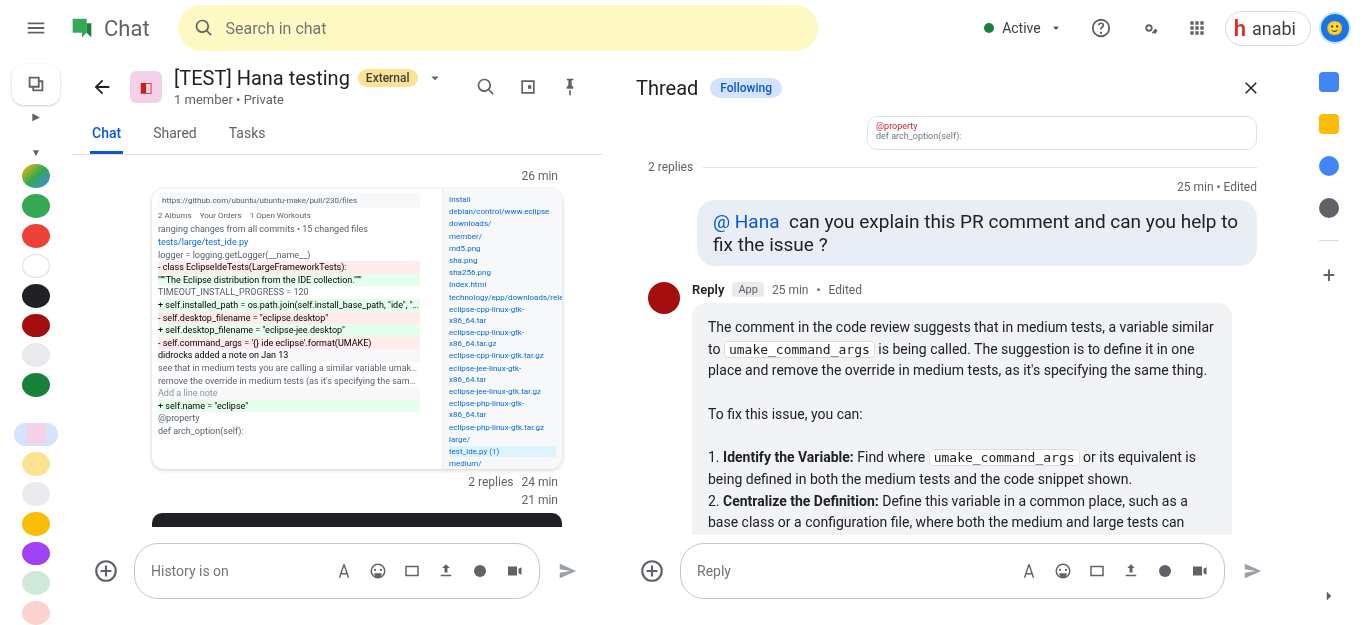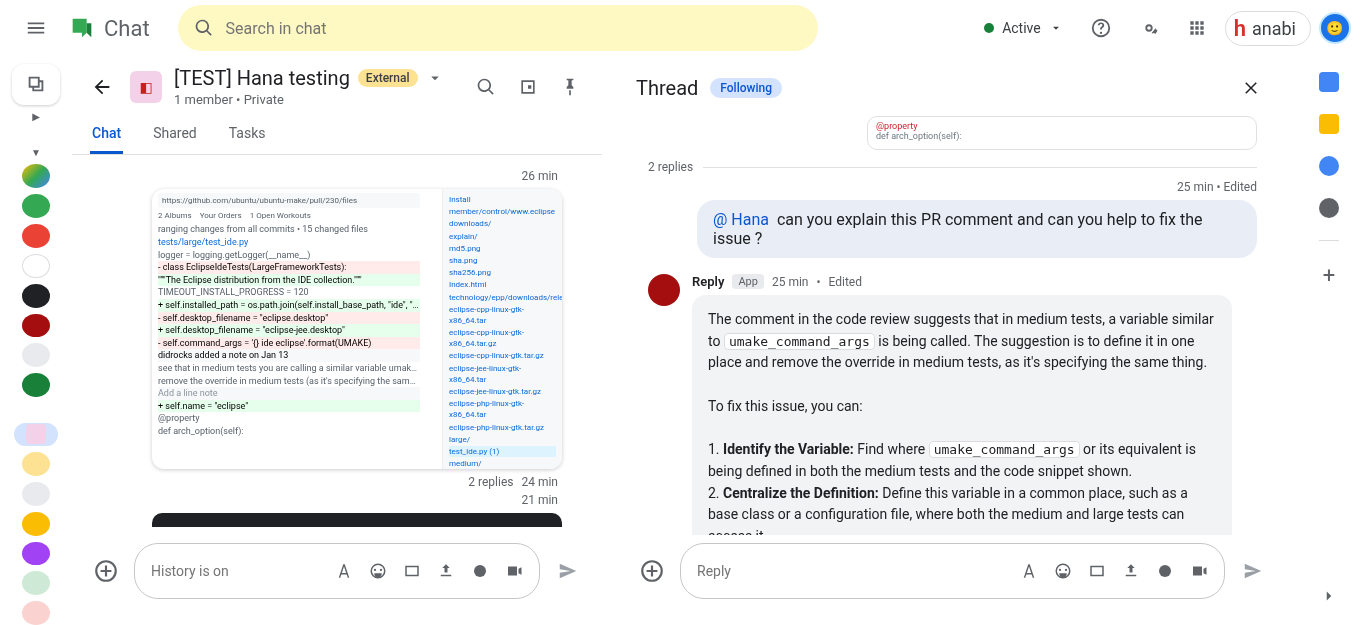--- a/index.html
+++ b/index.html
@@ -62,21 +62,21 @@
 .thread-title { font-size:20px; color:#202124;}
 .badge-follow { background:#d3e3fd; color:#0b57d0; border-radius:10px; font-size:12px; padding:3px 10px; font-weight:500;}
 .thread-close { margin-left:auto; color:#202124; width:36px; height:36px; display:flex; align-items:center; justify-content:center; cursor:pointer; font-size:16px;}
 .thread-body { flex:1; overflow:auto; padding:0 30px 8px 30px;}
 .snippet-card { border:1px solid #e0e0e0; border-radius:10px; margin-left:auto; width:390px; height:34px; background:#fff;}
 .snippet-inner { font-family:ui-monospace,monospace; font-size:9px; color:#6e7781; padding:4px 8px;}
 .reply-divider { display:flex; align-items:center; gap:10px; margin:10px 0 6px 0;}
 .reply-divider .line { flex:1; height:1px; background:#e0e0e0;}
 .reply-count { font-size:12px; color:#5f6368;}
 .user-bubble-row { display:flex; justify-content:flex-end; margin-top:6px;}
-.user-bubble { background:#e9eef6; border-radius:18px; padding:10px 16px; font-size:16px; color:#202124; max-width:560px;}
+.user-bubble { background:#e9eef6; border-radius:18px; padding:10px 16px; font-size:19px; color:#202124; max-width:560px;}
 .mention { color:#0b57d0; }
 .bot-row { display:flex; gap:12px; margin-top:16px;}
 .bot-avatar { width:32px; height:32px; border-radius:50%; background:#a50e0e;}
 .bot-header { display:flex; align-items:center; gap:8px; font-size:13px;}
 .bot-name { font-weight:600; color:#202124;}
 .badge-app { background:#e8eaed; color:#5f6368; border-radius:4px; font-size:11px; padding:1px 6px;}
 .muted { color:#5f6368; font-size:12px;}
 .bot-bubble { background:#f1f3f4; border-radius:14px; padding:14px 16px; margin-top:6px; font-size:14px; color:#202124; line-height:1.55; max-width:540px;}
 .code-inline { font-family:ui-monospace,monospace; background:#fff; border:1px solid #dadce0; border-radius:4px; padding:0 4px; font-size:13px;}
 .compose-wrap { padding:8px 16px 18px 16px; display:flex; align-items:center; gap:10px;}
@@ -242,23 +242,23 @@
               <div class="diff-line" style="background:#f6f8fa;">didrocks added a note on Jan 13</div>
               <div class="diff-line dl-ctx">see that in medium tests you are calling a similar variable umake_command_args, so maybe just define</div>
               <div class="diff-line dl-ctx">remove the override in medium tests (as it's specifying the same thing)?</div>
               <div class="diff-line" style="background:#f6f8fa;color:#8c959f;">Add a line note</div>
               <div class="diff-line dl-add">+       self.name = "eclipse"</div>
               <div class="diff-line dl-ctx">    @property</div>
               <div class="diff-line dl-ctx">    def arch_option(self):</div>
             </div>
             <div class="diff-right">
               <div class="diff-file">Install</div>
-              <div class="diff-file">member/control/www.eclipse</div>
+              <div class="diff-file">debian/control/www.eclipse</div>
               <div class="diff-file">downloads/</div>
-              <div class="diff-file">explain/</div>
+              <div class="diff-file">member/</div>
               <div class="diff-file">md5.png</div>
               <div class="diff-file">sha.png</div>
               <div class="diff-file">sha256.png</div>
               <div class="diff-file">Index.html</div>
               <div class="diff-file">technology/epp/downloads/release</div>
               <div class="diff-file">eclipse-cpp-linux-gtk-x86_64.tar</div>
               <div class="diff-file">eclipse-cpp-linux-gtk-x86_64.tar.gz</div>
               <div class="diff-file">eclipse-cpp-linux-gtk.tar.gz</div>
               <div class="diff-file">eclipse-jee-linux-gtk-x86_64.tar</div>
               <div class="diff-file">eclipse-jee-linux-gtk.tar.gz</div>

